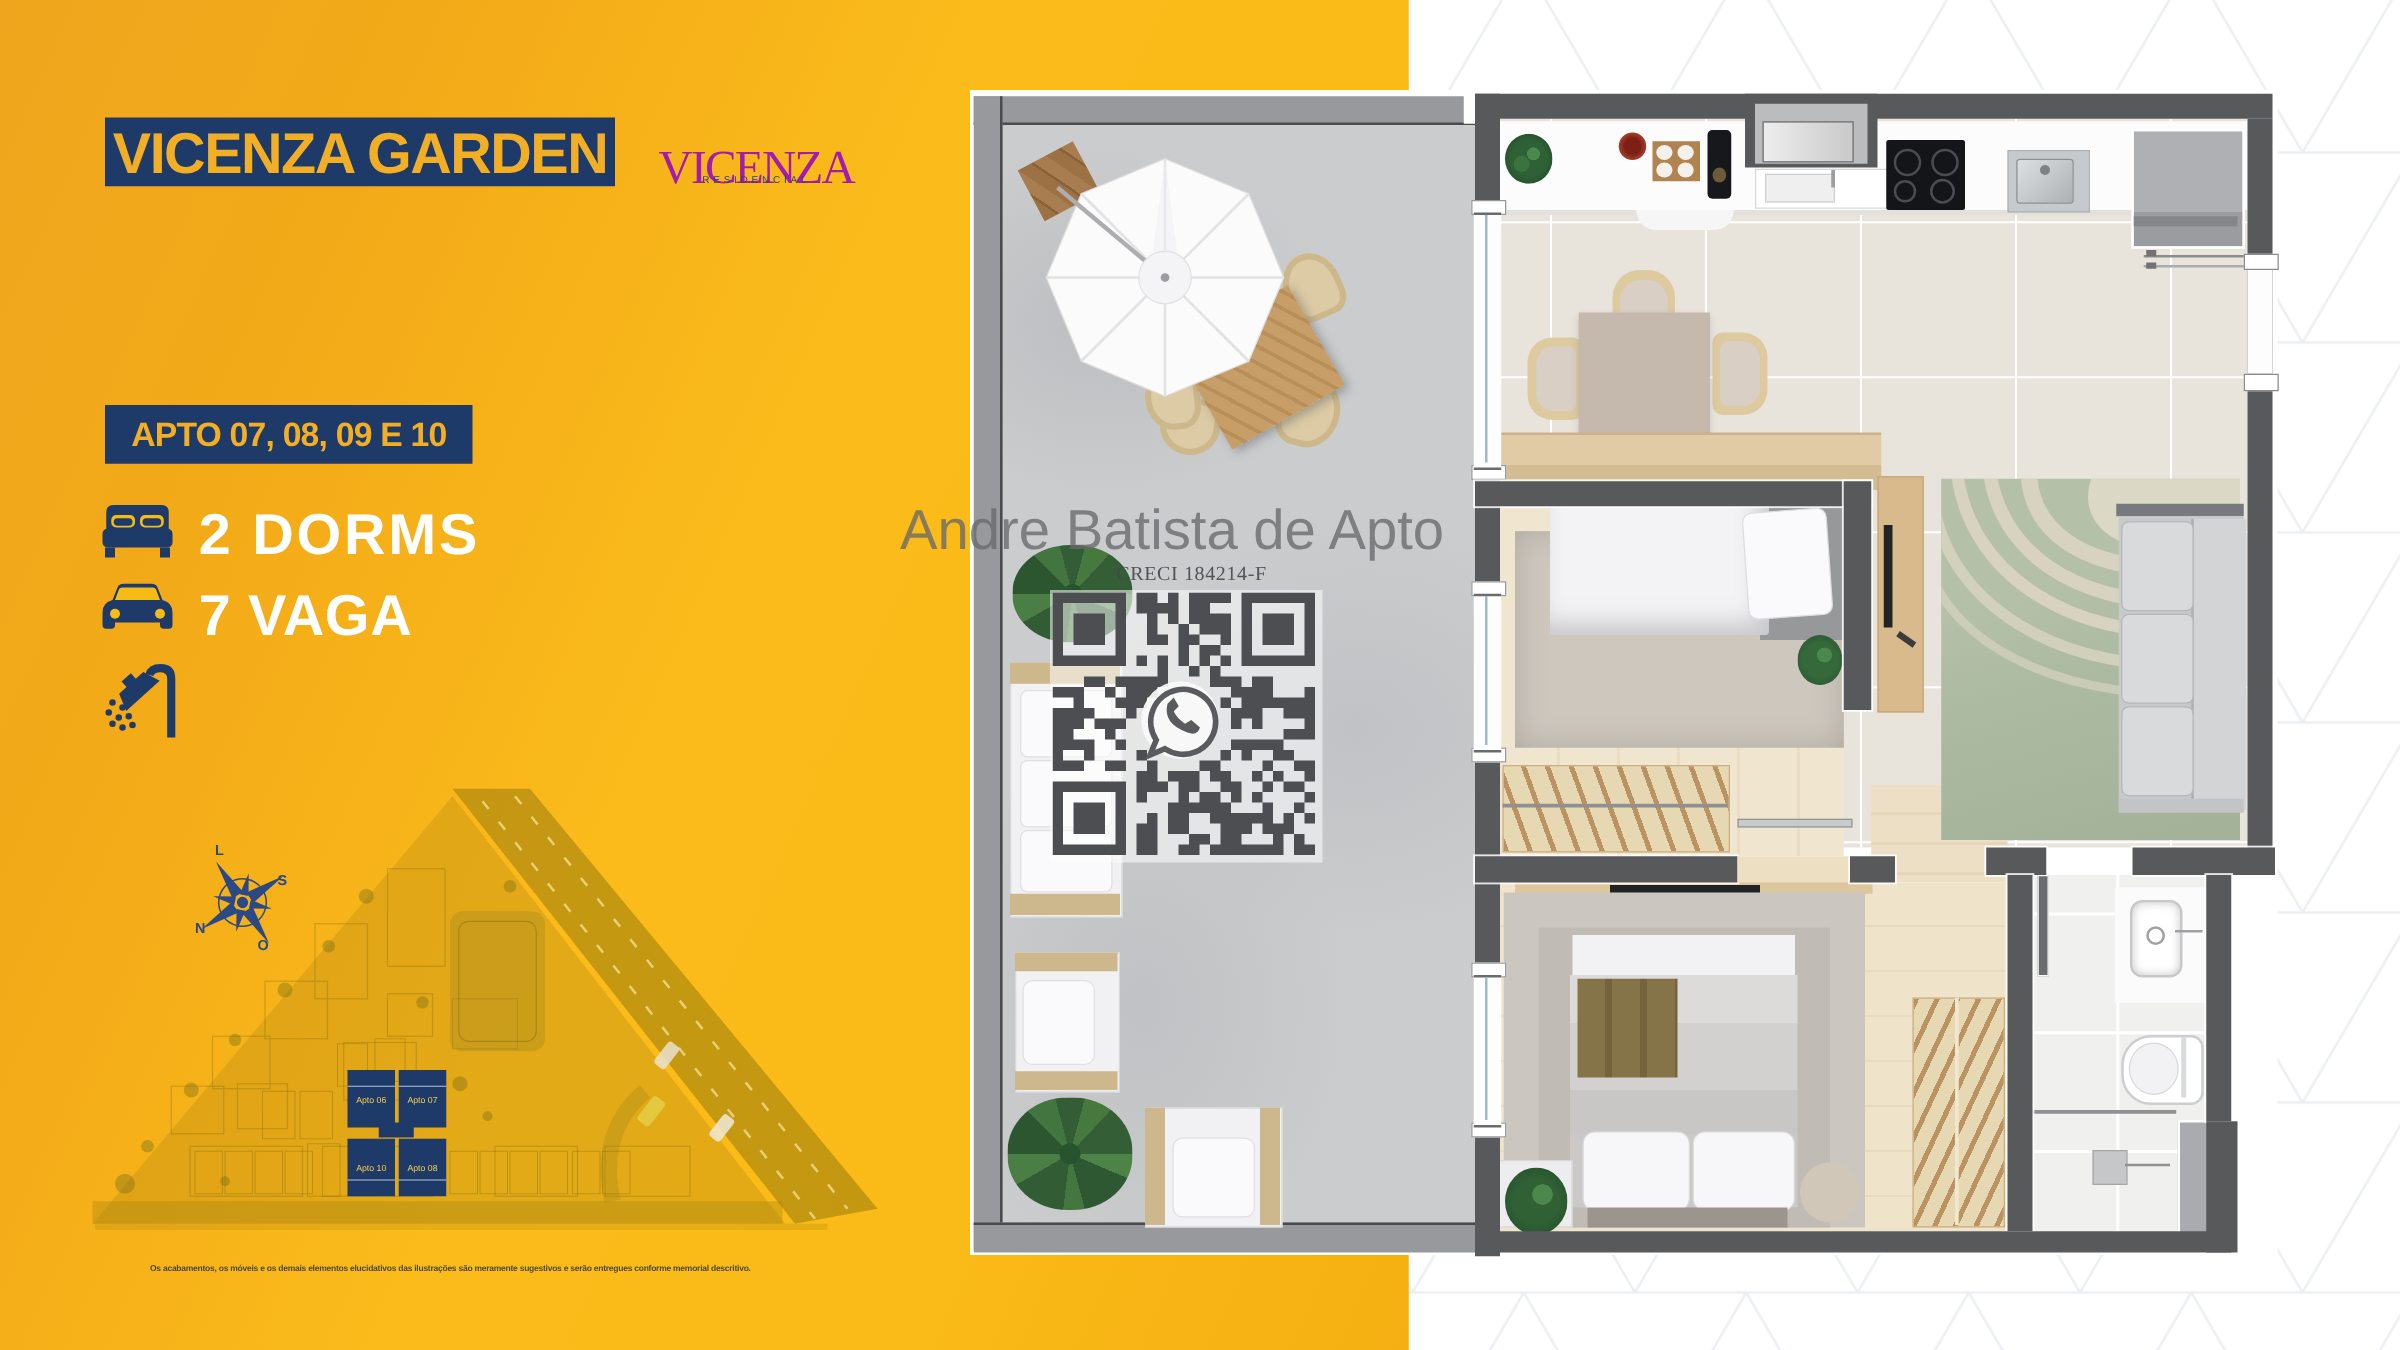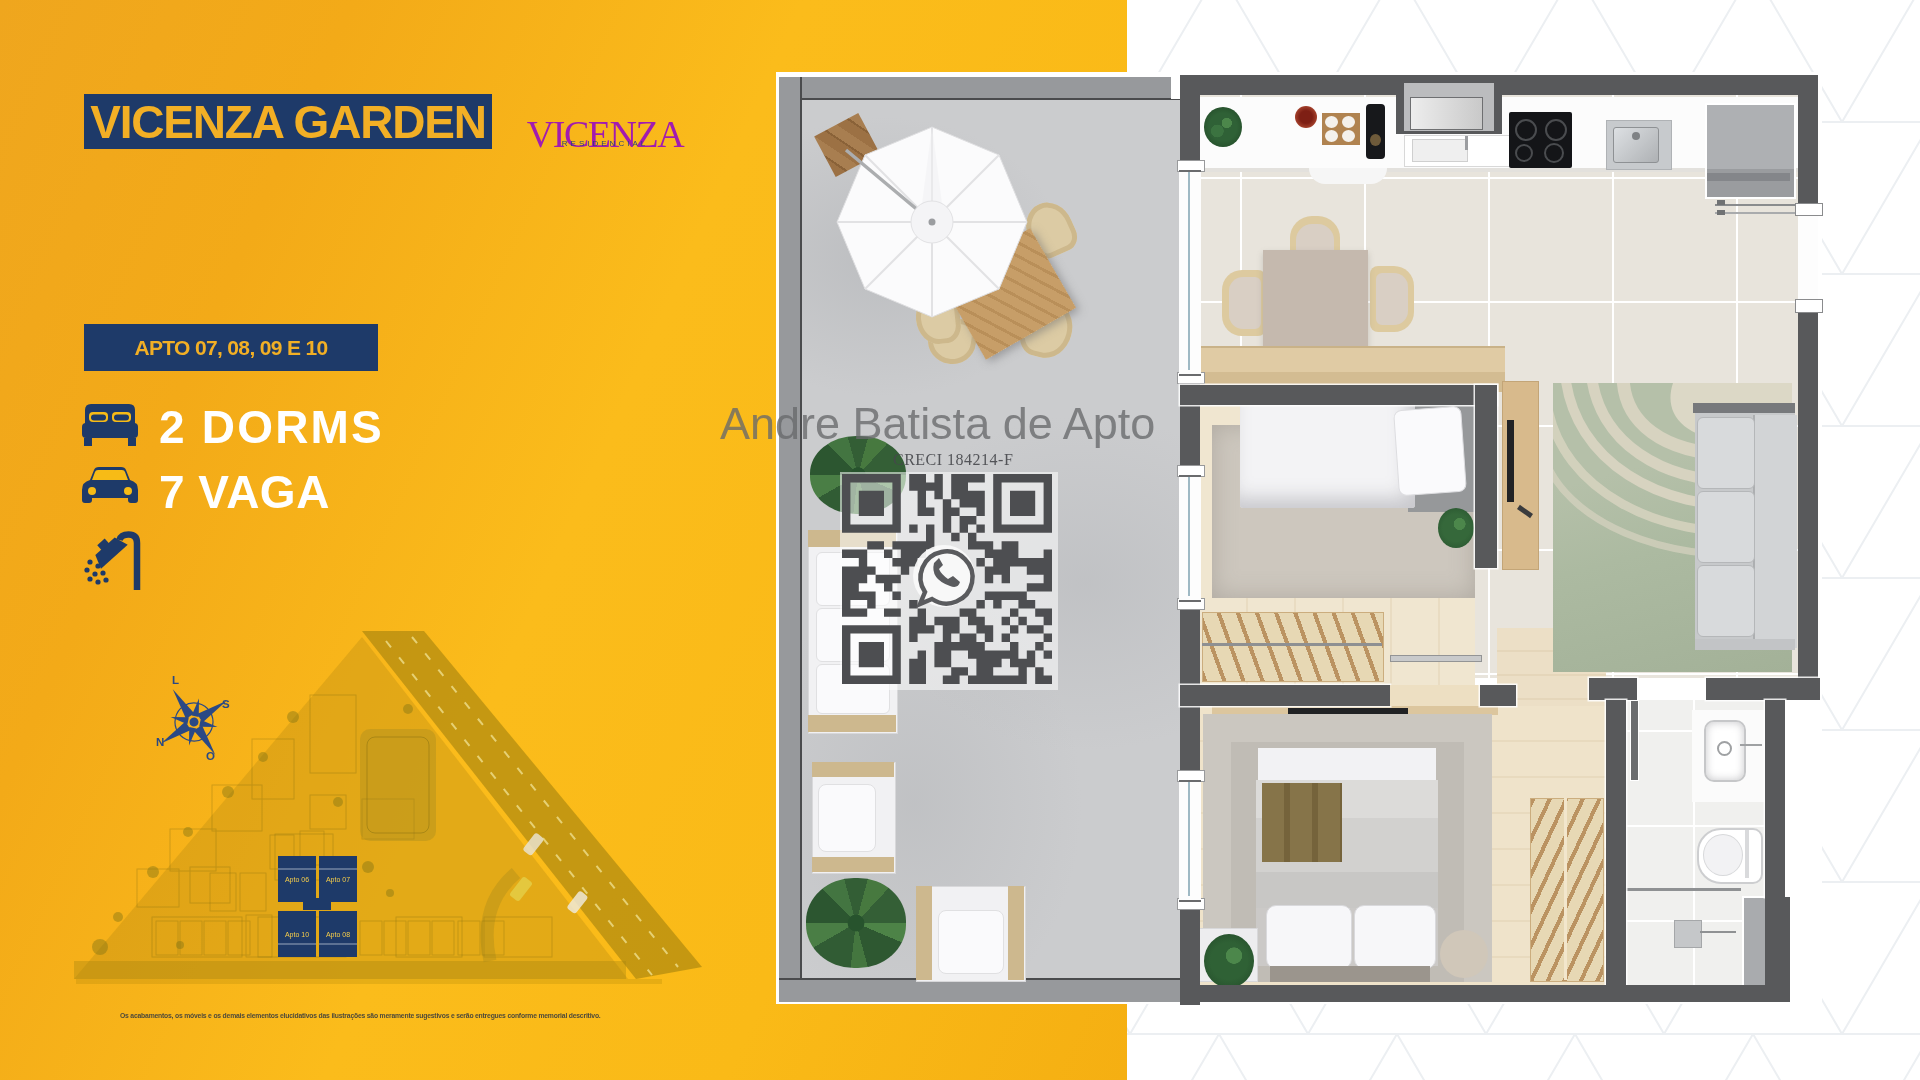--- a/index.html
+++ b/index.html
@@ -28,21 +28,21 @@
 
   <div class="abs" style="left:84px;top:94px;width:408px;height:55px;line-height:57px;text-align:center;font-weight:700;font-size:46px;color:#F2AF25;letter-spacing:-1.2px;">VICENZA GARDEN</div>
 
   <div class="abs" style="left:510px;top:100px;width:190px;text-align:center;color:#a21caf;font-family:'Liberation Serif',serif;font-size:38px;letter-spacing:-1.5px;margin-top:12px;">VICENZA</div>
 
   <div class="abs" style="left:510px;top:139px;width:190px;text-align:center;color:#2A4376;font-size:8px;letter-spacing:3px;">RESIDENCIAL</div>
 
 
   <div class="abs blue" style="left:84px;top:324px;width:294px;height:47px;"></div>
 
-  <div class="abs" style="left:84px;top:324px;width:294px;height:47px;line-height:48px;text-align:center;font-weight:700;font-size:21px;color:#F2AF25;letter-spacing:-0.65px;">APTO 07, 08, 09 E 10</div>
+  <div class="abs" style="left:84px;top:324px;width:294px;height:47px;line-height:48px;text-align:center;font-weight:700;font-size:27px;color:#F2AF25;letter-spacing:-0.65px;">APTO 07, 08, 09 E 10</div>
 
   <svg class="abs" style="left:80px;top:402px;width:60px;height:46px" viewBox="0 0 60 46">
     <path fill="#1E3A69" d="M5,22 V8 q0,-6 6,-6 h38 q6,0 6,6 v14 z"></path>
     <rect x="2" y="21" width="56" height="15" rx="4" fill="#1E3A69"></rect>
     <rect x="4" y="36" width="8" height="8" fill="#1E3A69"></rect>
     <rect x="48" y="36" width="8" height="8" fill="#1E3A69"></rect>
     <rect x="9" y="10" width="19" height="10" rx="4" fill="#F7BB16"></rect>
     <rect x="32" y="10" width="19" height="10" rx="4" fill="#F7BB16"></rect>
     <rect x="11" y="12.5" width="15" height="6" rx="3" fill="#1E3A69"></rect>
     <rect x="34" y="12.5" width="15" height="6" rx="3" fill="#1E3A69"></rect>

